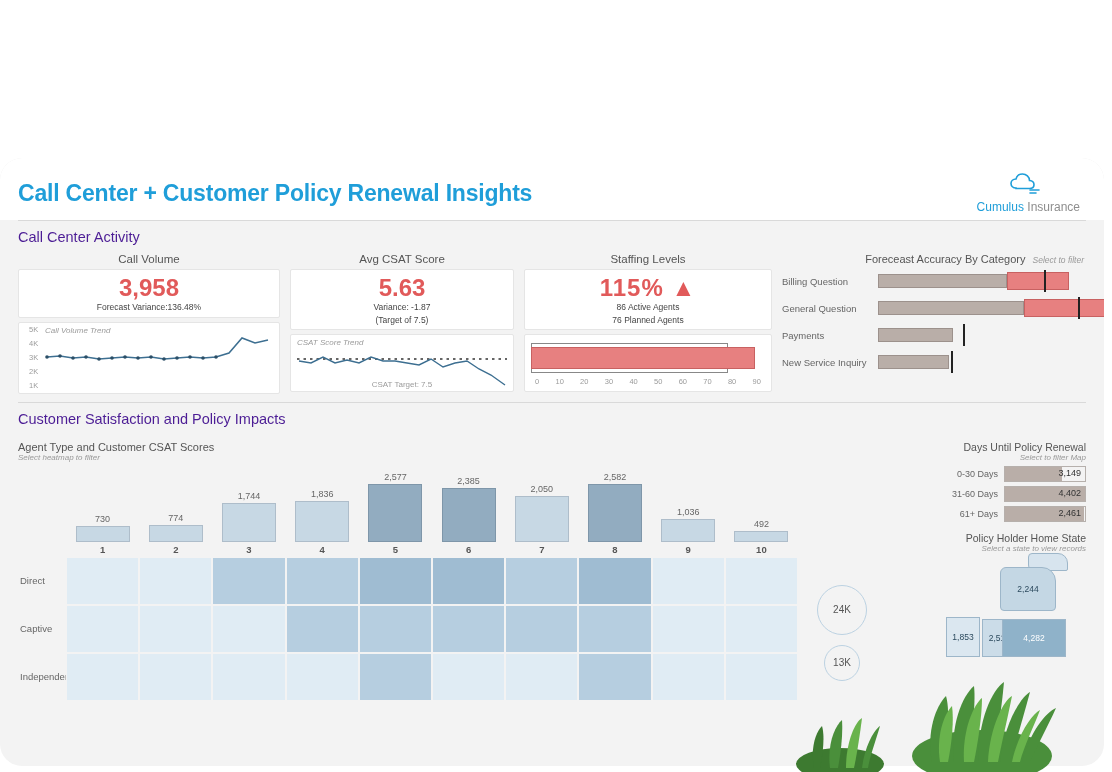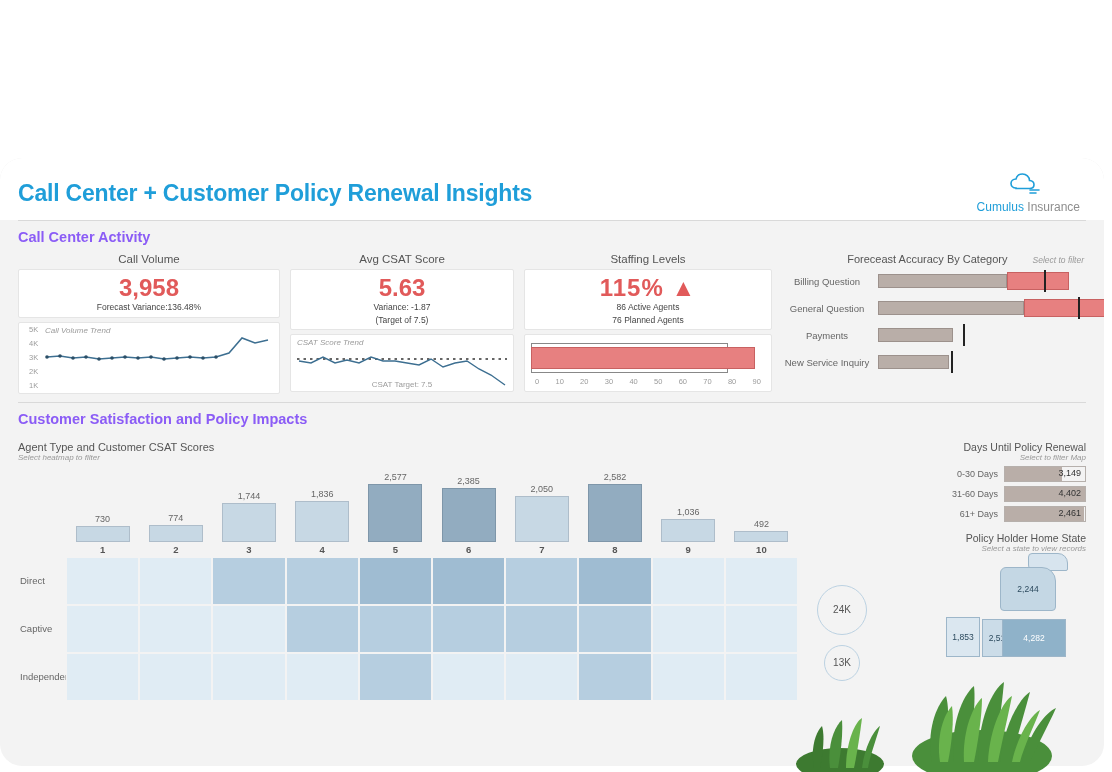--- a/index.html
+++ b/index.html
@@ -25,40 +25,40 @@
     padding: 14px 24px 6px 18px;
     background: #fff;
     border-top-left-radius: 22px; border-top-right-radius: 22px;
   }
   .hdr h1 { color:#1f9ed9; font-weight:800; font-size:23px; letter-spacing:-0.2px;}
   .brand { text-align:center; color:#1f9ed9; font-size:12px; }
   .brand svg { display:block; margin:0 auto 2px; }
   .brand span.gray { color:#8e8e8e; }
   
   .divider { height:1px; background:#d9d9d9; margin:0 18px 4px 18px; }
-  .sect-title { color:#8b5cf6; font-weight:700; font-size:14.5px; padding:4px 18px 6px; }
+  .sect-title { color:#4c1d95; font-weight:400; font-size:14.5px; padding:4px 18px 6px; }
   
   .row1 { display:flex; gap:10px; padding:0 18px; }
   .kpicol { display:flex; flex-direction:column; }
   .kpi-title { text-align:center; font-size:11.5px; color:#555; padding:2px 0 4px; }
   .kpi-card { background:#fff; border:1px solid #e5e5e5; border-radius:2px;
               text-align:center; padding:6px 6px 4px;}
   .kpi-big { font-size:24px; font-weight:600; color:#e15a5a; line-height:1;}
   .kpi-sub { font-size:8.5px; color:#444; line-height:1.25; padding-top:2px;}
   .spark { background:#fff; border:1px solid #e5e5e5; border-radius:2px;
            margin-top:4px; position:relative; }
   .spark-label { position:absolute; top:3px; left:6px; font-size:8px; color:#9b9b9b; font-style:italic;}
   .spark-note  { position:absolute; bottom:2px; left:0; right:0; text-align:center;
                  font-size:8px; color:#9b9b9b;}
   .axis-tick   { position:absolute; left:10px; font-size:7.5px; color:#9b9b9b; }
   
   .fa-title { font-size:11px; color:#555; text-align:right; padding:2px 2px 4px 0;}
-  .fa-title .hint { font-style:italic; color:#999; font-size:8.5px; margin-left:22px;}
+  .fa-title .hint { font-style:italic; color:#999; font-size:8.5px; margin-left:4px;}
   .fa-row { display:flex; align-items:center; height:24px; margin-bottom:3px;}
-  .fa-lab { width:96px; text-align:center; font-size:9.5px; color:#666; padding-right:6px;}
+  .fa-lab { width:96px; text-align:left; font-size:9.5px; color:#666; padding-right:6px;}
   .fa-track { position:relative; flex:1; height:18px;}
   .fa-bar-bg { position:absolute; left:0; top:2px; height:14px; background:#b9aea8; border:1px solid #9c918c;}
   .fa-bar-ov { position:absolute; top:0; height:18px; background:#e78080; border:1px solid #c86161;}
   .fa-ref { position:absolute; top:-2px; width:2px; height:22px; background:#222;}
   
   .row2 { display:flex; gap:14px; padding:8px 18px 0; }
   .heat-title { font-size:11px; color:#555; }
   .heat-sub   { font-size:8px; color:#999; font-style:italic; }
   .bars { display:grid; grid-template-columns: repeat(10, 1fr); align-items:end;
           height:70px; margin:10px 0 2px 48px;}

